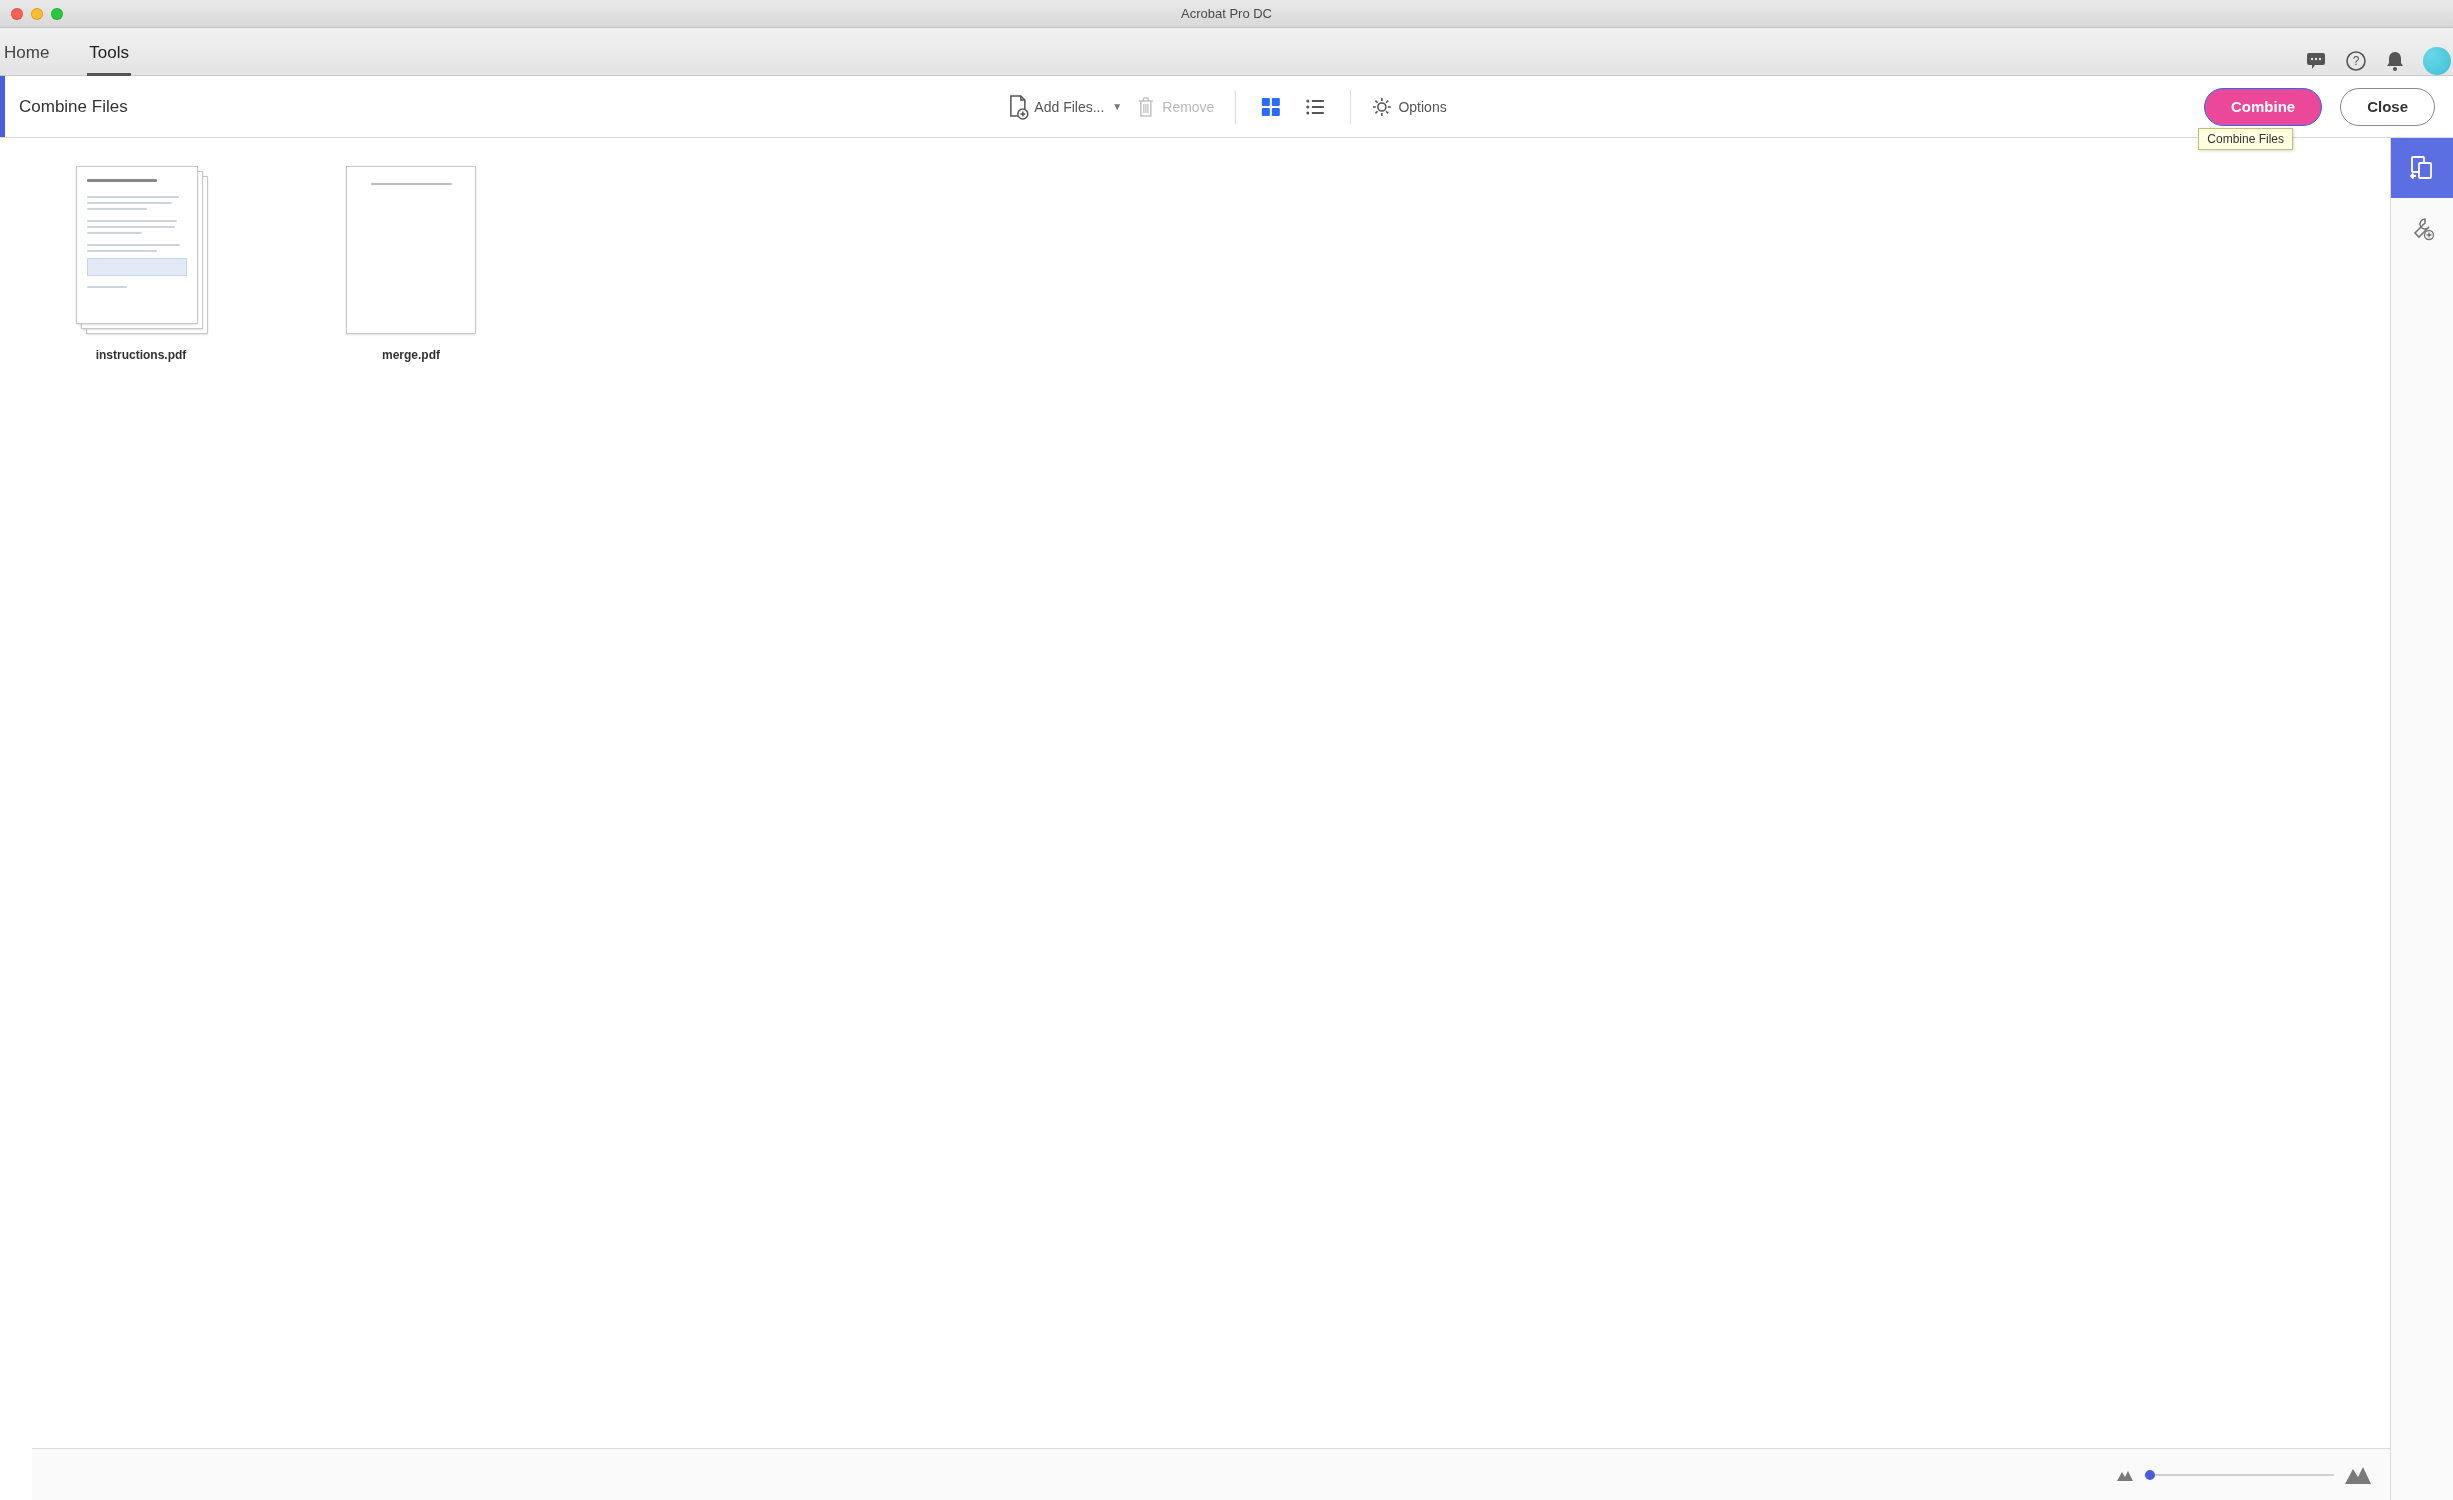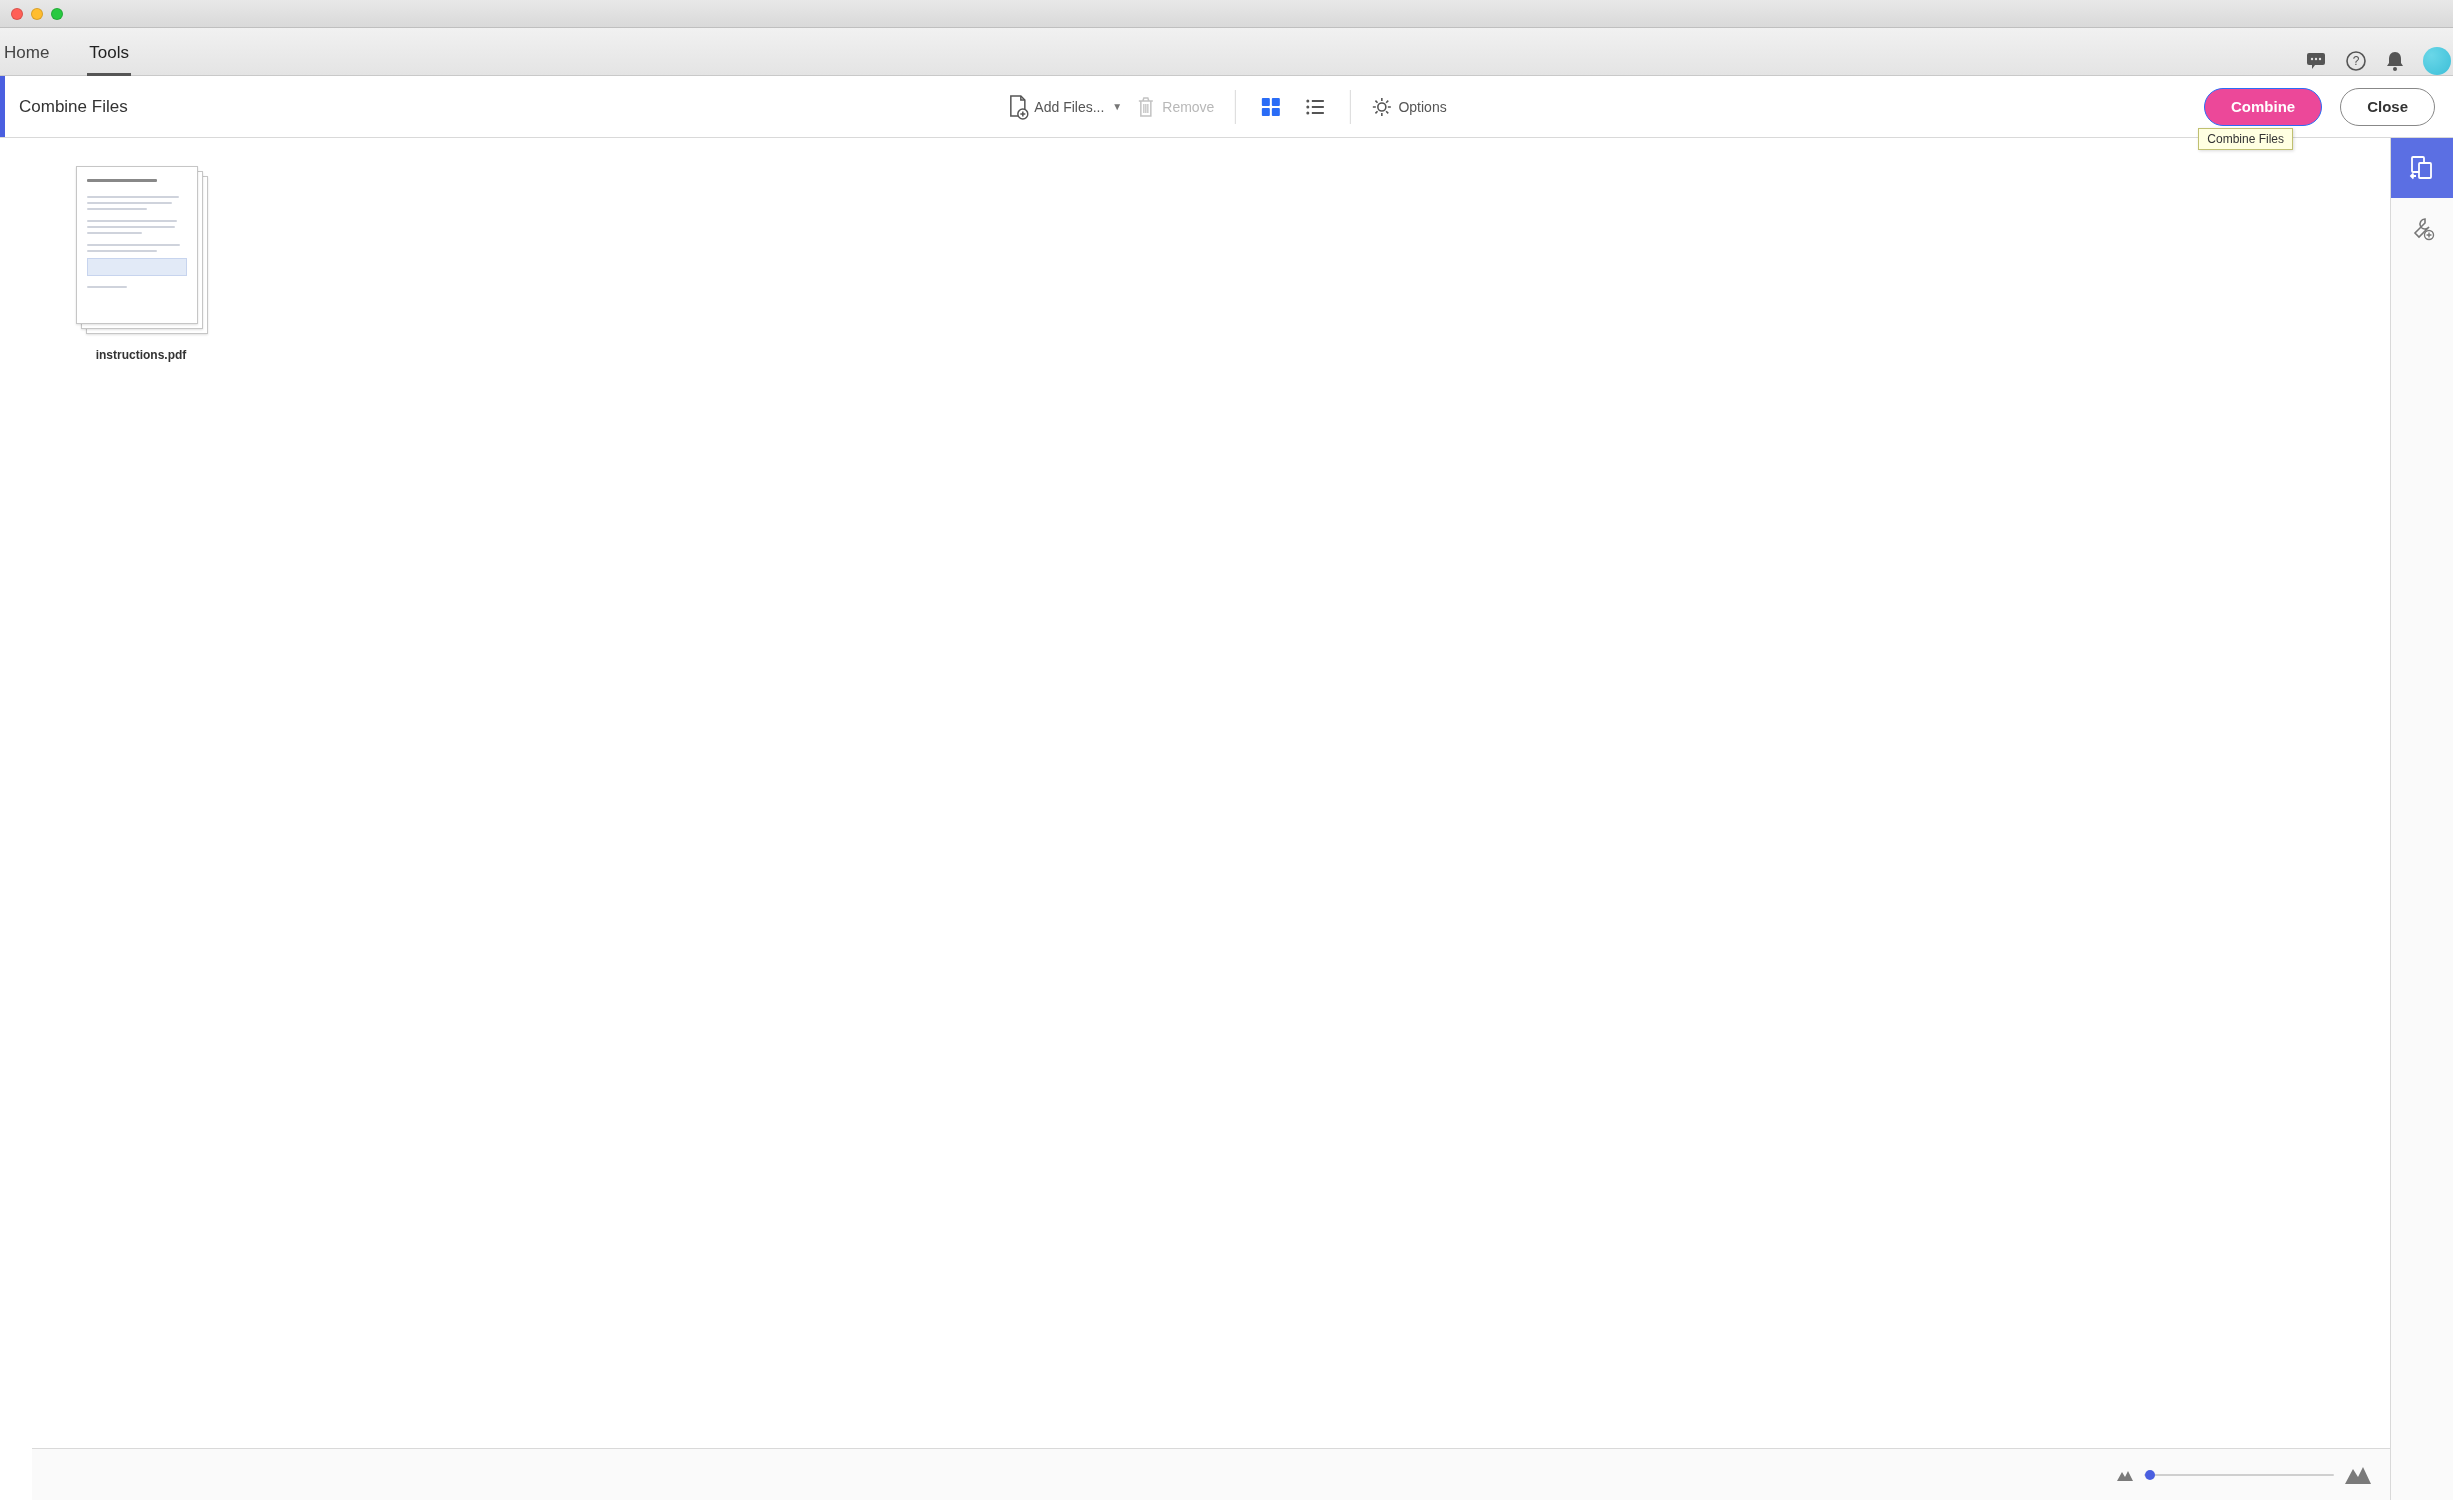--- a/index.html
+++ b/index.html
@@ -154,20 +154,21 @@
 </style>
 </head>
 <body>
 
 <div class="titlebar">
   <div class="traffic-lights">
     <div class="traffic-light tl-close"></div>
     <div class="traffic-light tl-min"></div>
     <div class="traffic-light tl-max"></div>
   </div>
+  <div class="titlebar-title">Acrobat Pro DC</div>
 </div>
 
 <div class="tabrow">
   <div class="tab">Home</div>
   <div class="tab active">Tools</div>
 
   <div class="tabrow-right">
     <span class="icon-btn">
       <svg width="22" height="20" viewBox="0 0 22 20">
           <rect x="2" y="2" width="18" height="12" rx="2" fill="#555"></rect>
@@ -297,20 +298,28 @@
                 </div>
                 <div class="doc-block" style="margin-top:8px;">
                   <div class="doc-line" style="width:40%"></div>
                 </div>
               </div>
             </div>
           </div>
           <div class="thumb-label">instructions.pdf</div>
         </div>
 
+        <div class="thumb">
+          <div class="single-page">
+            <div class="doc-content">
+              <div class="doc-line" style="width:75%; height:2px; margin: 4px auto 0; background:#bdbdbd;"></div>
+            </div>
+          </div>
+          <div class="thumb-label">merge.pdf</div>
+        </div>
       </div>
     </div>
 
     <div class="statusbar">
       <div class="slider-wrap">
         <span class="mountain">
           <svg width="18" height="14" viewBox="0 0 18 14">
               <path d="M1 13 L6 4 L9 9 L12 3 L17 13 Z" fill="#7a7a7a"></path>
             </svg>
         </span>

